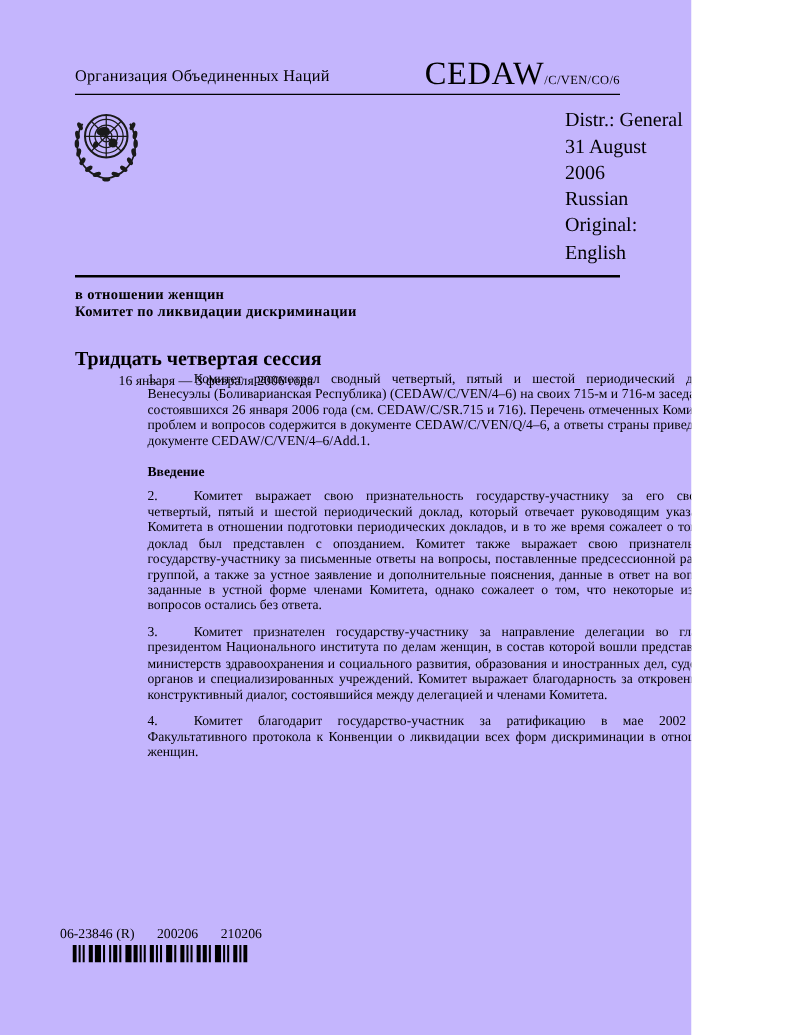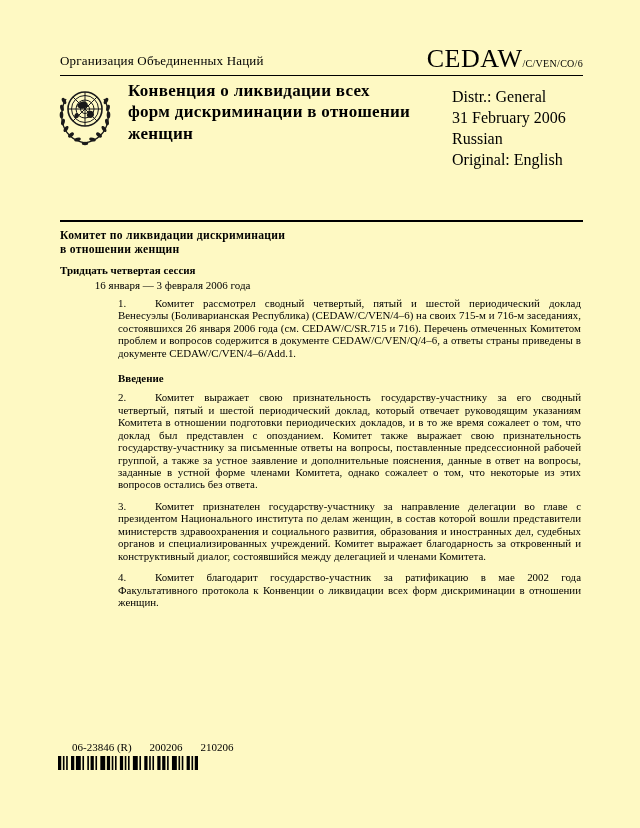--- a/index.html
+++ b/index.html
@@ -1,20 +1,20 @@
 <!DOCTYPE html>
 <html><head>
 <meta charset="utf-8">
 <style>
   html, body { margin: 0; padding: 0; background: #ffffff; }
   .page {
     position: relative;
-    width: 640px;
+    width: 553px;
     height: 828px;
-    background: #fef9c3;
+    background: #c4b5fd;
     color: #000;
     font-family: "Liberation Serif", "DejaVu Serif", serif;
     overflow: hidden;
   }
   
   .org-name {
     position: absolute; left: 60px; top: 53px;
     font-size: 13px; letter-spacing: 0.2px;
   }
   .doc-symbol {
@@ -39,21 +39,21 @@
     position: absolute; left: 415px; top: 86px;
     font-size: 16px; line-height: 1.32; margin-left: 37px;
   }
   .thick-rule {
     position: absolute; left: 60px; right: 57px; top: 220px;
     border-top: 2.6px solid #000;
   }
   
   .committee-block { position: absolute; left: 60px; top: 229px; }
   .committee-line { font-size: 11.6px; font-weight: bold; line-height: 1.22; letter-spacing: 0.3px; }
-  .session-line   { font-size: 11px;   font-weight: bold; line-height: 1.22; margin-top: 7px; }
+  .session-line   { font-size: 16px;   font-weight: bold; line-height: 1.22; margin-top: 21px; }
   .dates-line     { font-size: 11px;   line-height: 1.22; margin-top: 1px; text-align: center; }
   
   .doc-body {
     position: absolute; left: 118px; top: 297px; width: 463px;
   }
   .doc-title {
     font-size: 14.6px; font-weight: bold; line-height: 1.28;
     margin: 0 0 11px 0; letter-spacing: 0.2px;
   }
   .para {
@@ -61,21 +61,21 @@
     text-align: justify; text-align-last: left;
     margin: 0 0 9px 0;
   }
   .para-num { display: inline-block; width: 37px; }
   .section-heading {
     font-size: 10.9px; font-weight: bold;
     margin: 13px 0 7px 0;
   }
   
   .footer-id {
-    position: absolute; left: 72px; top: 741px;
+    position: absolute; left: 48px; top: 741px;
     font-size: 11px; white-space: nowrap;
   }
   .footer-id span { margin-right: 0; }
   .footer-code { display: inline-block; margin-left: 18px; }
   .barcode { position: absolute; left: 58px; top: 756px; }
 </style>
 </head>
 <body>
 
 <div class="page">
@@ -128,34 +128,33 @@
         <ellipse cx="52.5" cy="31" rx="1.8" ry="3.4"></ellipse>
         <ellipse cx="51" cy="38" rx="1.8" ry="3.4" transform="rotate(-14 51 38)"></ellipse>
         <ellipse cx="48" cy="45" rx="1.8" ry="3.4" transform="rotate(-32 48 45)"></ellipse>
         <ellipse cx="43" cy="51" rx="1.8" ry="3.4" transform="rotate(-52 43 51)"></ellipse>
         <ellipse cx="36.5" cy="55.5" rx="1.8" ry="3.4" transform="rotate(-72 36.5 55.5)"></ellipse>
         <ellipse cx="29" cy="59.5" rx="3.2" ry="1.7"></ellipse>
       </g>
     </svg>
   </div>
 
-  <div class="masthead-title">Конвенция о ликвидации всех форм дискриминации в отношении женщин</div>
 
   <div class="distr-block">
     <div>Distr.: General</div>
-    <div>31 February 2006</div>
+    <div>31 August 2006</div>
     <div>Russian</div>
     <div>Original: English</div>
   </div>
 
   <div class="thick-rule"></div>
 
   <div class="committee-block">
+    <div class="committee-line">в отношении женщин</div>
     <div class="committee-line">Комитет по ликвидации дискриминации</div>
-    <div class="committee-line">в отношении женщин</div>
     <div class="session-line">Тридцать четвертая сессия</div>
     <div class="dates-line">16 января — 3 февраля 2006 года</div>
   </div>
 
   <div class="doc-body">
 
     <p class="para"><span class="para-num">1.</span><span>Комитет рассмотрел сводный четвертый, пятый и шестой периодический доклад Венесуэлы (Боливарианская Республика) (CEDAW/C/VEN/4–6) на своих 715-м и 716-м заседаниях, состоявшихся 26 января 2006 года (см. CEDAW/C/SR.715 и 716). Перечень отмеченных Комитетом проблем и вопросов содержится в документе CEDAW/C/VEN/Q/4–6, а ответы страны приведены в документе CEDAW/C/VEN/4–6/Add.1.</span></p>
 
     <div class="section-heading">Введение</div>
 

